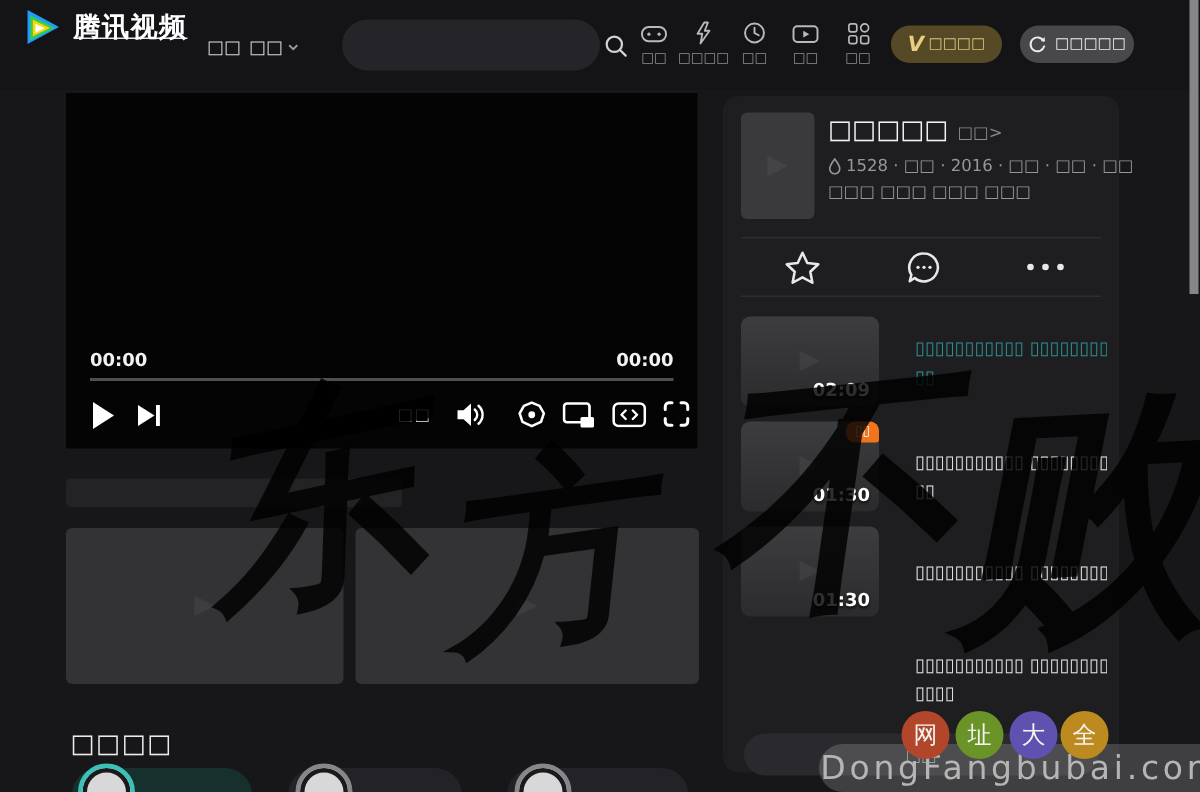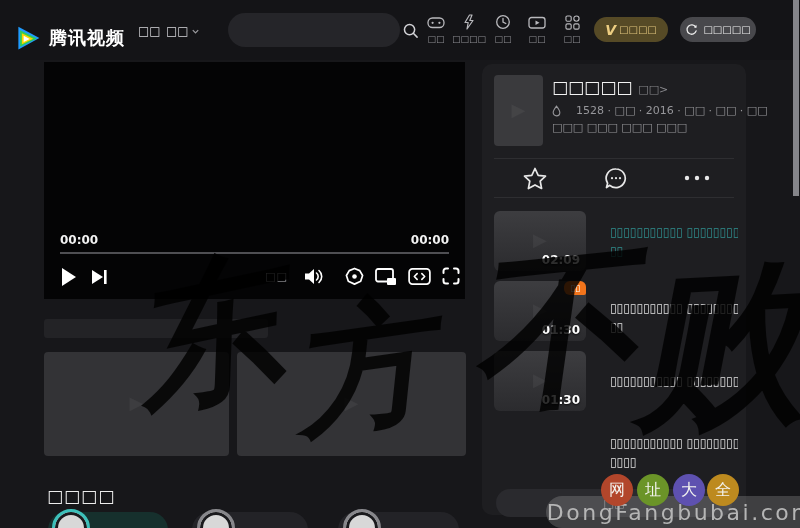--- a/index.html
+++ b/index.html
@@ -34,21 +34,21 @@
         transform:translate(-50%,-55%);color:rgba(255,255,255,0.05);font-size:18px;}
   .section-title{position:absolute;font-size:17px;font-weight:bold;color:#ededed;letter-spacing:1px;}
   .chip{position:absolute;height:36px;border-radius:18px;}
   .chip-av{position:absolute;width:32px;height:32px;border-radius:50%;background:#d8d8d8;
         box-shadow:inset 0 0 0 3px #1a1a1d;}
   
   .card{position:absolute;left:482px;top:64px;width:264px;height:451px;background:#1e1e21;border-radius:10px;}
   .poster{position:absolute;left:12px;top:11px;width:49px;height:71px;background:#3a3a3d;border-radius:4px;}
   .card-title{position:absolute;left:70px;top:13px;font-size:17px;font-weight:bold;color:#f2f2f2;white-space:nowrap;}
   .card-link{font-size:11px;font-weight:normal;color:#8a8a8e;margin-left:6px;cursor:pointer;}
-  .meta{position:absolute;left:70px;top:40px;font-size:11px;color:#97979b;display:flex;align-items:center;gap:15px;white-space:nowrap;}
+  .meta{position:absolute;left:70px;top:40px;font-size:11px;color:#97979b;display:flex;align-items:center;gap:3px;white-space:nowrap;}
   .actors{position:absolute;left:70px;top:57px;font-size:11px;color:#97979b;white-space:nowrap;}
   .divider{position:absolute;left:12px;width:240px;height:1px;background:#2e2e31;}
   .act-ic{position:absolute;top:101px;width:26px;height:26px;display:flex;align-items:center;justify-content:center;cursor:pointer;}
   .ep{position:absolute;left:0;width:264px;height:60px;cursor:pointer;}
   .thumb{position:absolute;left:12px;top:0;width:92px;height:60px;border-radius:6px;
         background:linear-gradient(180deg,#3d3d40 0%,#2b2b2e 100%);}
   .ep-time{position:absolute;right:6px;bottom:4px;font-size:12px;font-weight:bold;color:#fff;
         text-shadow:0 1px 2px rgba(0,0,0,.8);}
   .ep-badge{position:absolute;top:0;right:0;background:#f2741b;color:#fff;font-size:9px;
         padding:2px 6px;border-radius:6px 6px 2px 6px;}
@@ -71,21 +71,21 @@
         background:rgba(170,170,170,0.28);z-index:6;display:flex;align-items:center;justify-content:center;}
   .wm-domain{font-size:22px;color:#b5b5b5;letter-spacing:2.5px;white-space:nowrap;}
   svg{display:block;}
 </style>
 </head>
 <body>
 
 <div class="page">
 
   <div class="topbar">
-    <div class="abs logo" style="left:14px;top:24px;">
+    <div class="abs logo" style="left:14px;top:4px;text-decoration:underline;">
       <span>
         <svg width="28" height="28" viewBox="0 0 32 32">
           <polygon points="5,3 29,16 5,29" fill="#1f9bff"></polygon>
           <polygon points="7,7 26,16.5 7,26" fill="#35cc53"></polygon>
           <polygon points="9,10.5 22,16.8 9,23" fill="#ffd400"></polygon>
           <polygon points="11,13.5 18,17 11,20.5" fill="#ffffff"></polygon>
         </svg>
       </span>
       <span class="logo-text">腾讯视频</span>
     </div>

